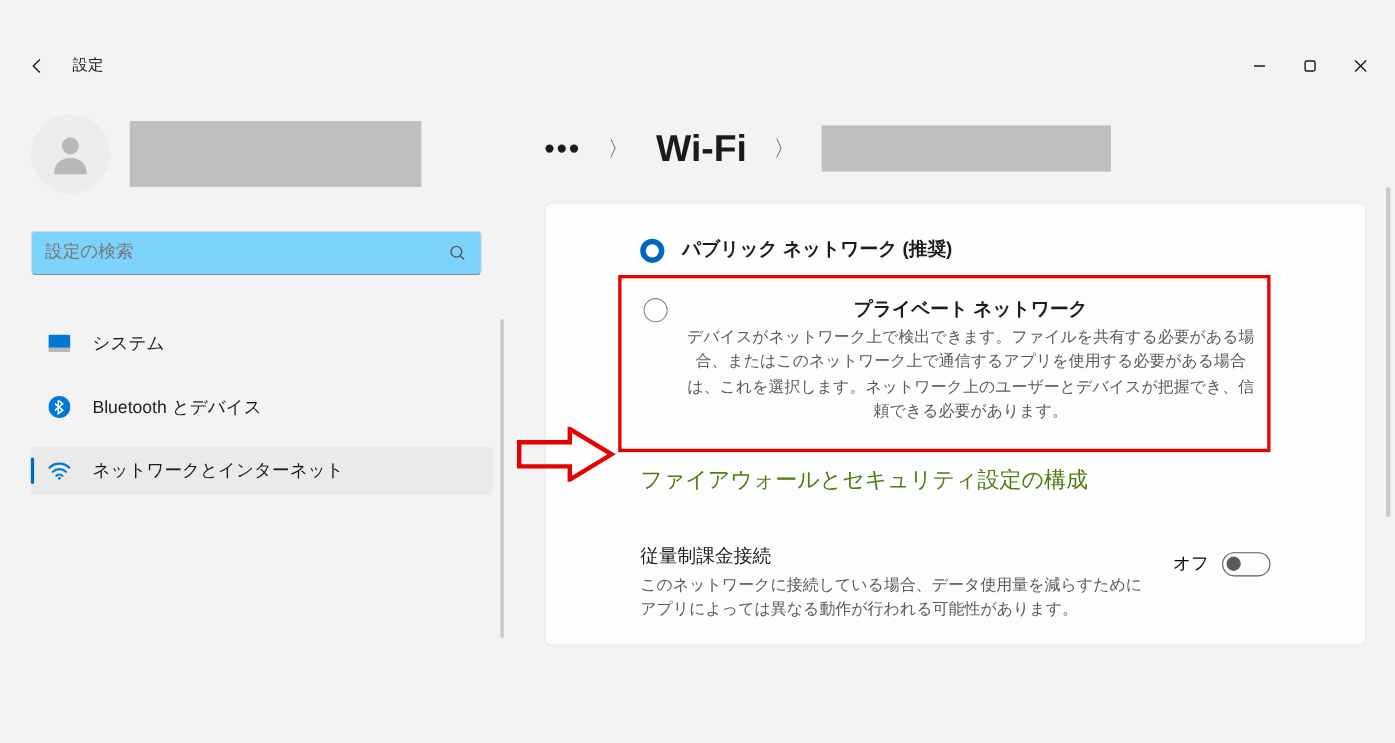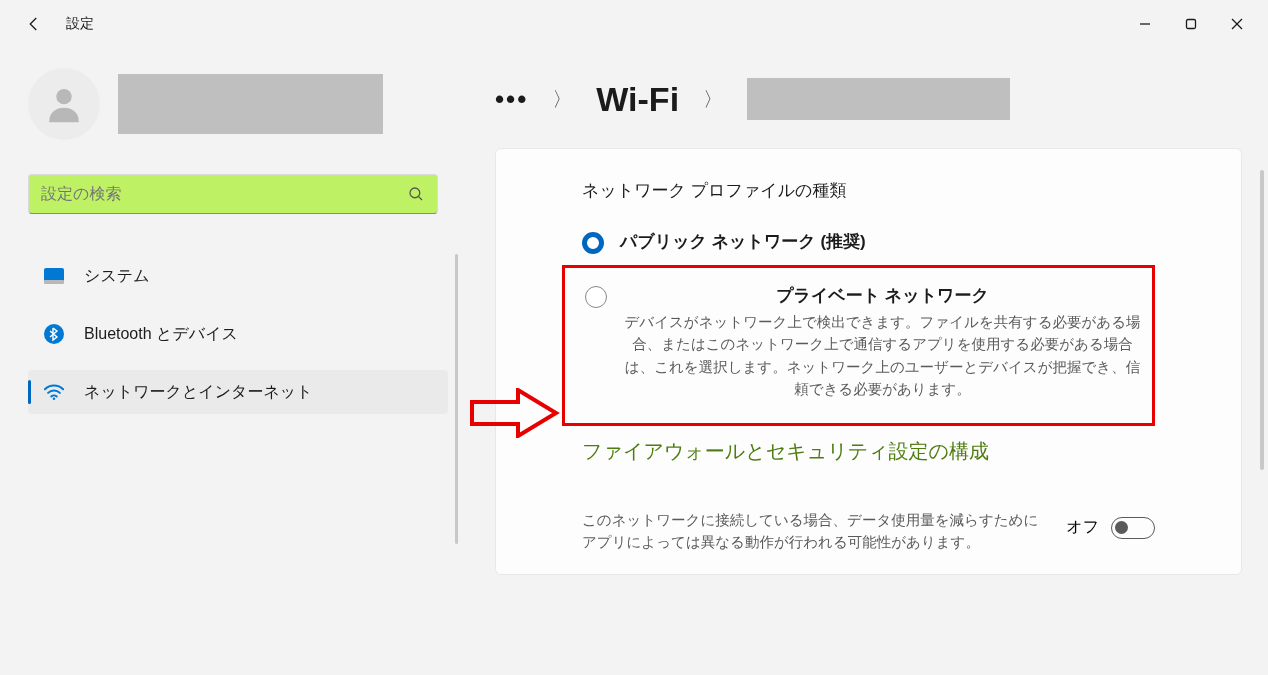--- a/index.html
+++ b/index.html
@@ -1,35 +1,35 @@
 <!DOCTYPE html>
 <html><head>
 <meta charset="utf-8">
 <style>
   * { box-sizing: border-box; margin: 0; padding: 0; font-family: "Segoe UI", "Yu Gothic UI", Meiryo, sans-serif; }
   body { background: #f3f3f3; width: 1268px; height: 675px; overflow: hidden; position: relative; }
   
-  .window { width: 1268px; height: 617px; background: #f3f3f3; display: flex; flex-direction: column; }
+  .window { width: 1268px; height: 617px; background: #f3f3f3; display: flex; flex-direction: column; margin-top: 36px; }
   
   .titlebar { height: 48px; display: flex; align-items: center; padding: 0 8px; }
   .titlebar-left { display: flex; align-items: center; gap: 20px; padding-left: 14px; }
   .back-btn { width: 24px; height: 24px; display:flex; align-items:center; justify-content:center; cursor: pointer; }
   .titlebar-title { font-size: 14px; color: #1b1b1b; }
   .titlebar-right { margin-left: auto; display: flex; }
   .win-btn { width: 46px; height: 34px; display: flex; align-items: center; justify-content: center; cursor: pointer; }
   
   .body-row { flex: 1; display: flex; }
   
   .sidebar { width: 455px; padding: 20px 0 0 28px; display: flex; flex-direction: column; position: relative; }
   .profile { display: flex; align-items: center; gap: 18px; margin-bottom: 34px; }
   .avatar { width: 72px; height: 72px; border-radius: 50%; background: #ececec; display:flex; align-items:center; justify-content:center; }
   .avatar svg { width: 44px; height: 44px; }
   .profile-name { width: 265px; height: 60px; background: #bfbfbf; }
   
-  .search { position: relative; width: 410px; height: 40px; background: #bef264; border: 1px solid #d9d9d9; border-bottom: 1.5px solid #888; border-radius: 4px; display: flex; align-items: center; padding: 0 12px; margin-bottom: 40px; }
+  .search { position: relative; width: 410px; height: 40px; background: #7dd3fc; border: 1px solid #d9d9d9; border-bottom: 1.5px solid #888; border-radius: 4px; display: flex; align-items: center; padding: 0 12px; margin-bottom: 40px; }
   .search input { border: none; outline: none; flex: 1; font-size: 16px; background: transparent; color: #555; }
   .search-icon { width: 18px; height: 18px; color: #555; }
   
   .nav { position: relative; width: 420px; }
   .nav-item { display: flex; align-items: center; height: 44px; padding: 0 16px; border-radius: 4px; cursor: pointer; gap: 20px; font-size: 16px; color: #1b1b1b; margin-bottom: 14px; }
   .nav-item.selected { background: #eaeaea; position: relative; }
   .nav-item.selected::before { content: ""; position: absolute; left: 0; top: 10px; bottom: 10px; width: 3px; background: #0067c0; border-radius: 2px; }
   .nav-icon { width: 20px; height: 20px; display:flex; align-items:center; justify-content:center; }
   .nav-scroll { position: absolute; right: -10px; top: 0; width: 3px; height: 290px; background: #c8c8c8; border-radius: 2px; }
   
@@ -160,21 +160,20 @@
     <div class="main">
       <div class="breadcrumb">
         <span class="bc-dots">•••</span>
         <span class="bc-chev">〉</span>
         <span class="bc-wifi">Wi-Fi</span>
         <span class="bc-chev">〉</span>
         <div class="bc-ssid"></div>
       </div>
 
       <div class="card">
-        <div class="section-title">ネットワーク プロファイルの種類</div>
 
         <div class="radio-row">
           <div class="radio checked"></div>
           <div class="radio-body">
             <div class="radio-title">パブリック ネットワーク (推奨)</div>
           </div>
         </div>
 
         <div class="private-box">
           <div class="radio-row">
@@ -183,20 +182,21 @@
               <div class="radio-title">プライベート ネットワーク</div>
               <div class="radio-desc">デバイスがネットワーク上で検出できます。ファイルを共有する必要がある場合、またはこのネットワーク上で通信するアプリを使用する必要がある場合は、これを選択します。ネットワーク上のユーザーとデバイスが把握でき、信頼できる必要があります。</div>
             </div>
           </div>
         </div>
 
         <div class="link">ファイアウォールとセキュリティ設定の構成</div>
 
         <div class="metered">
           <div class="metered-left">
+            <div class="metered-title">従量制課金接続</div>
             <div class="metered-desc">このネットワークに接続している場合、データ使用量を減らすためにアプリによっては異なる動作が行われる可能性があります。</div>
           </div>
           <div class="metered-right">
             <span class="toggle-label">オフ</span>
             <div class="toggle"></div>
           </div>
         </div>
       </div>
     </div>
 

